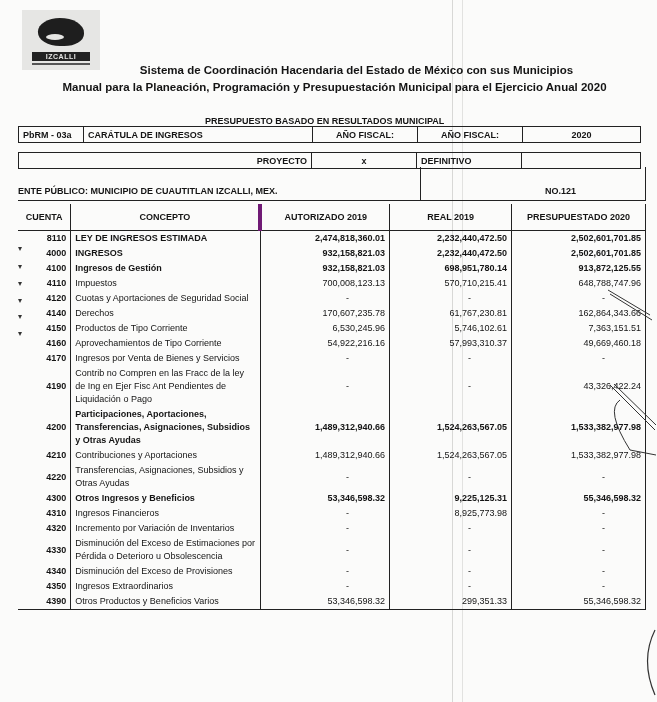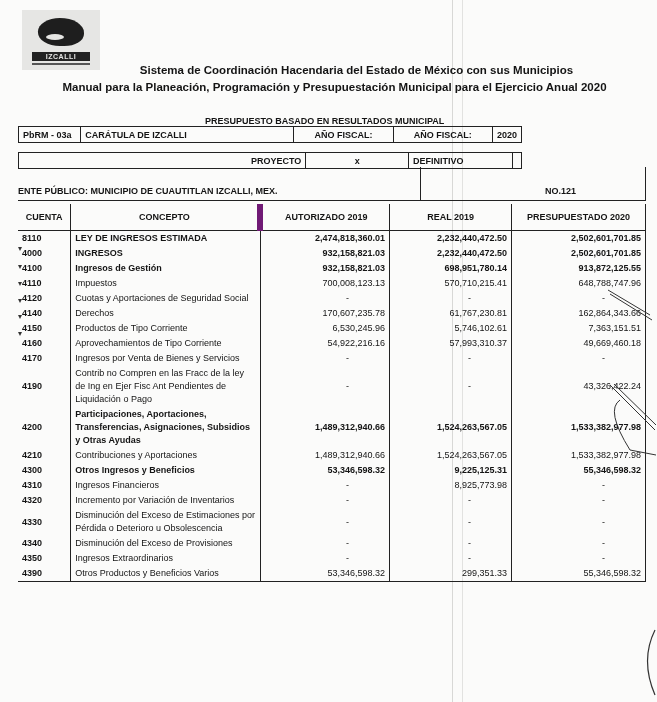--- a/index.html
+++ b/index.html
@@ -37,37 +37,37 @@
     font-weight: bold; font-size: 11.5px;
   }
   .title1 { top: 64px; left: 28px; }
   .title2 { top: 81px; left: 6px; }
   .subtitle {
     position: absolute; top: 116px; left: 205px; font-size: 9px; font-weight: bold;
   }
   table.hdr, table.main {
     position: absolute; border-collapse: collapse; font-size: 9px;
   }
-  table.hdr { left: 18px; width: 504px; }
+  table.hdr { left: 18px; width: 623px; }
   table.hdr td { border: 1px solid #222; height: 15px; padding: 0 4px; font-weight: bold; }
   .r1 { top: 126px; }
   .r2 { top: 152px; }
   .ente {
     position: absolute; left: 18px; top: 186px; font-size: 9px; font-weight: bold;
   }
   .no121 { position: absolute; left: 545px; top: 186px; font-size: 9px; font-weight: bold; }
   .hline { position: absolute; height: 1px; background: #222; }
   .vline { position: absolute; width: 1px; background: #222; }
   table.main { left: 18px; top: 204px; width: 628px; }
   table.main th {
     font-weight: bold; font-size: 9px; height: 24px; border-bottom: 1px solid #222;
   }
   table.main td { font-size: 9px; padding: 1px 4px; vertical-align: middle; line-height: 13px; }
   table.main td.num { text-align: right; }
-  table.main td.code { text-align: left; width: 50px; font-weight: bold; }
+  table.main td.code { text-align: right; width: 50px; font-weight: bold; }
   table.main td.concept { border-left: 1px solid #222; width: 225px; }
   table.main td.c1 { border-left: 1px solid #222; width: 105px; }
   table.main td.c2 { border-left: 1px solid #222; width: 95px; }
   table.main td.c3 { border-left: 1px solid #222; border-right: 1px solid #222; width: 110px; }
   table.main tr.bold td { font-weight: bold; }
   table.main tr.last td { border-bottom: 1px solid #222; }
   .tick { position: absolute; left: 18px; font-size: 8px; color: #333; }
   .mark { position: absolute; }
 </style>
 </head>
@@ -84,21 +84,21 @@
 </div>
 
 <div class="title1">Sistema de Coordinación Hacendaria del Estado de México con sus Municipios</div>
 <div class="title2">Manual para la Planeación, Programación y Presupuestación Municipal  para el Ejercicio Anual 2020</div>
 <div class="subtitle">PRESUPUESTO BASADO EN RESULTADOS MUNICIPAL</div>
 
 <table class="hdr r1">
   <tbody>
       <tr>
     <td style="width:56px;">PbRM - 03a</td>
-    <td style="width:220px;">CARÁTULA DE IZCALLI</td>
+    <td style="width:220px;">CARÁTULA DE INGRESOS</td>
     <td style="width:96px;text-align:center;">AÑO FISCAL:</td>
     <td style="width:96px;text-align:center;">AÑO FISCAL:</td>
     <td style="text-align:center;">2020</td>
   </tr>
 </tbody>
   </table>
 
 <table class="hdr r2">
   <tbody>
       <tr>
@@ -114,21 +114,21 @@
 <div class="no121">NO.121</div>
 <div class="hline" style="left:18px;top:200px;width:628px;"></div>
 <div class="vline" style="left:420px;top:167px;height:34px;"></div>
 <div class="vline" style="left:645px;top:167px;height:34px;"></div>
 
 <table class="main">
   <thead>
     <tr>
       <th>CUENTA</th>
       <th style="border-left:1px solid #222;">CONCEPTO</th>
-      <th style="border-left:6px solid #701a75;">AUTORIZADO  2019</th>
+      <th style="border-left:4px solid #701a75;">AUTORIZADO  2019</th>
       <th style="border-left:1px solid #222;">REAL  2019</th>
       <th style="border-left:1px solid #222;border-right:1px solid #222;">PRESUPUESTADO 2020</th>
     </tr>
   </thead>
   <tbody id="rows">
       <tr class="bold">
         <td class="code">8110</td>
         <td class="concept">LEY DE INGRESOS ESTIMADA</td>
         <td class="c1 num">2,474,818,360.01</td>
         <td class="c2 num">2,232,440,472.50</td>
@@ -203,20 +203,27 @@
         <td class="c1 num">1,489,312,940.66</td>
         <td class="c2 num">1,524,263,567.05</td>
         <td class="c3 num">1,533,382,977.98</td>
       </tr>
       <tr>
         <td class="code">4210</td>
         <td class="concept">Contribuciones y Aportaciones</td>
         <td class="c1 num">1,489,312,940.66</td>
         <td class="c2 num">1,524,263,567.05</td>
         <td class="c3 num">1,533,382,977.98</td>
+      </tr>
+      <tr>
+        <td class="code">4220</td>
+        <td class="concept">Transferencias, Asignaciones, Subsidios y Otras Ayudas</td>
+        <td class="c1 num" style="padding-right: 40px;">-</td>
+        <td class="c2 num" style="padding-right: 40px;">-</td>
+        <td class="c3 num" style="padding-right: 40px;">-</td>
       </tr>
       <tr class="bold">
         <td class="code">4300</td>
         <td class="concept">Otros Ingresos y Beneficios</td>
         <td class="c1 num">53,346,598.32</td>
         <td class="c2 num">9,225,125.31</td>
         <td class="c3 num">55,346,598.32</td>
       </tr>
       <tr>
         <td class="code">4310</td>

